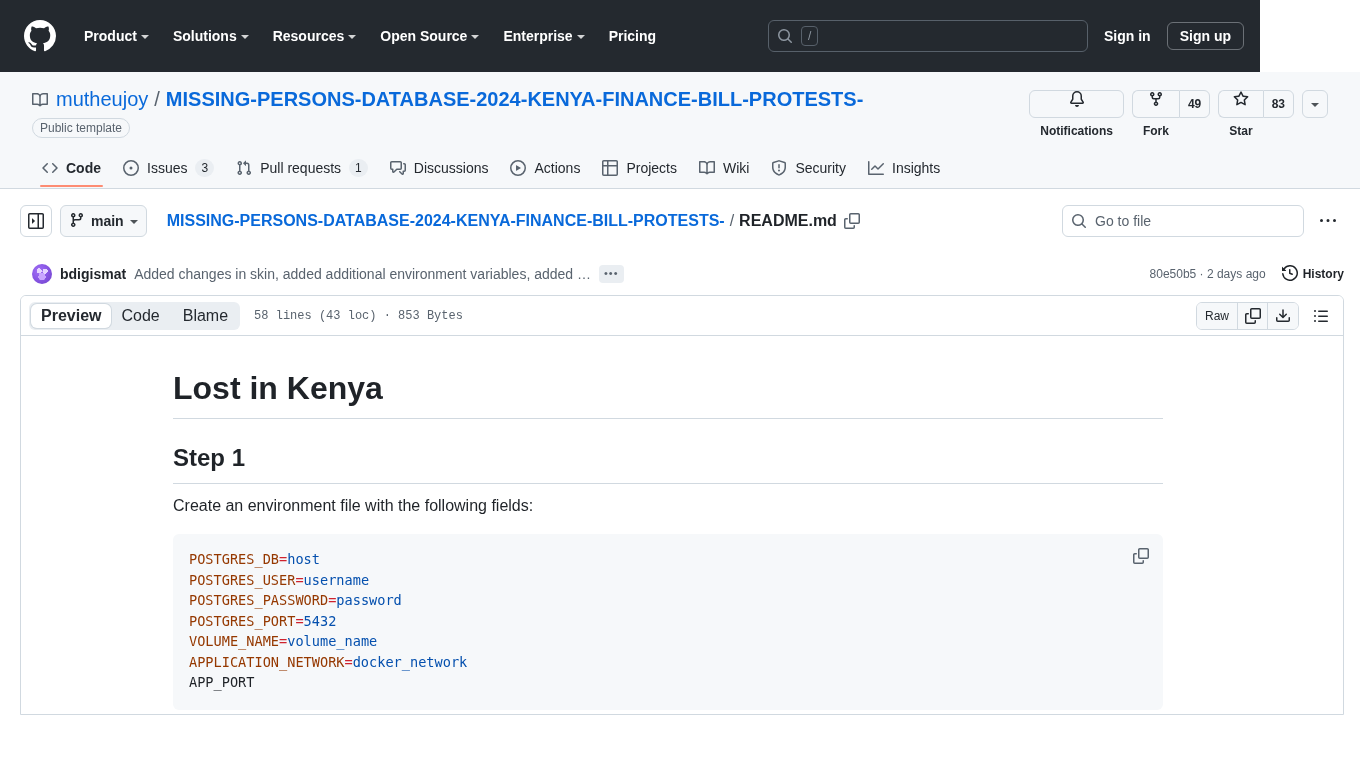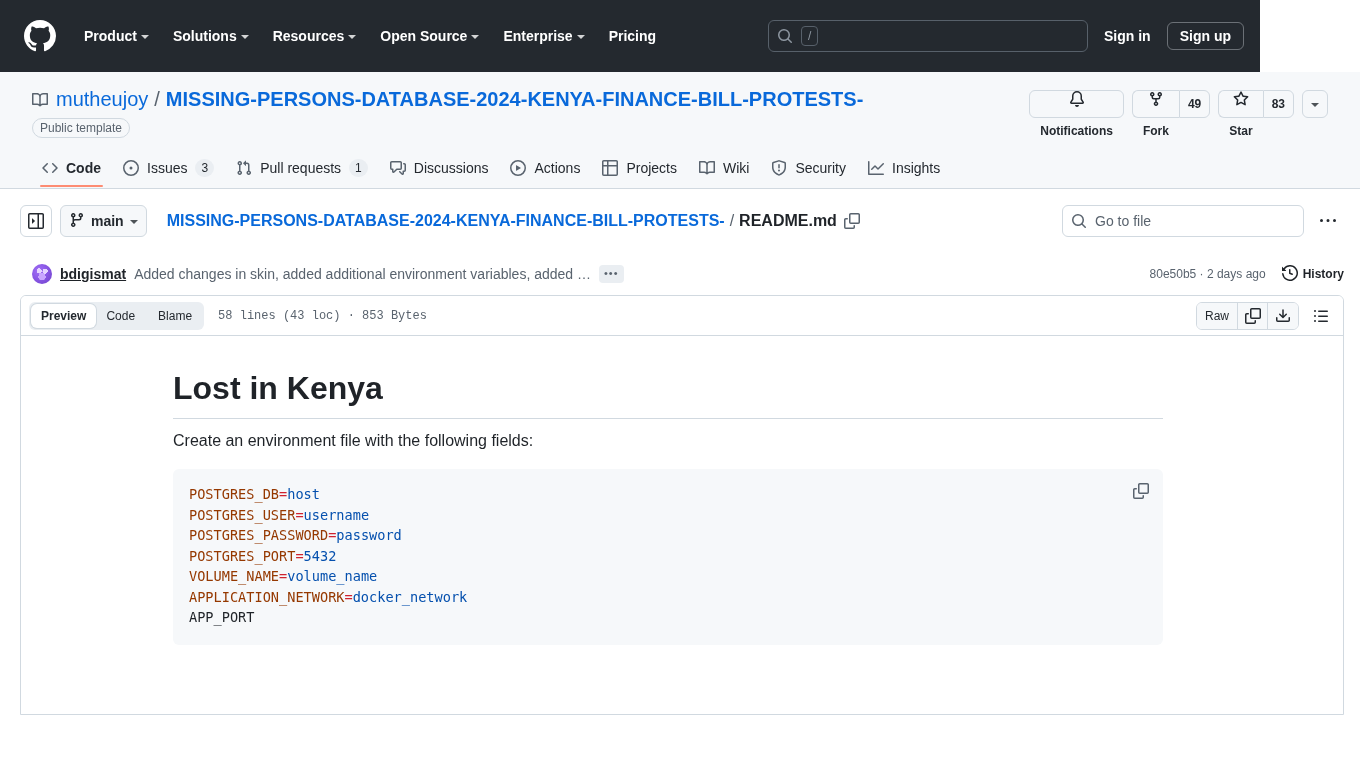--- a/index.html
+++ b/index.html
@@ -154,21 +154,21 @@
     background: radial-gradient(circle at 35% 35%, #a371f7 0%, #8957e5 45%, #6e40c9 100%);
     flex: none; position: relative; overflow: hidden;
   }
   .avatar::after {
     content: ""; position: absolute; inset: 3px;
     background:
       radial-gradient(circle at 30% 28%, #e5d5ff 0 18%, transparent 19%),
       radial-gradient(circle at 72% 30%, #e5d5ff 0 18%, transparent 19%),
       radial-gradient(circle at 50% 70%, #c9a6ff 0 30%, transparent 31%);
   }
-  .commit-author { font-size: 14px; font-weight: 600; color: #1f2328; cursor: pointer; text-decoration: underline; }
+  .commit-author { font-size: 14px; font-weight: 600; color: #1f2328; cursor: pointer; }
   .commit-msg {
     font-size: 14px; color: #59636e; cursor: pointer;
     max-width: 470px; overflow: hidden; text-overflow: ellipsis; white-space: nowrap;
   }
   .ellipsis-btn {
     background: #eaeef2; border-radius: 4px; color: #59636e;
     font-size: 11px; line-height: 10px; padding: 3px 5px 5px 5px; cursor: pointer;
     letter-spacing: 1px;
   }
   .commit-right { margin-left: auto; display: flex; align-items: center; gap: 16px; }
@@ -188,21 +188,21 @@
   .file-toolbar {
     display: flex; align-items: center; gap: 0;
     height: 40px; padding: 0 8px; border-bottom: 1px solid #d1d9e0;
     background: #ffffff;
   }
   .seg {
     display: inline-flex; align-items: center; background: #eaeef2;
     border-radius: 6px; padding: 2px; gap: 0;
   }
   .seg-item {
-    font-size: 12px; font-weight: 500; color: #24292f;
+    font-size: 16px; font-weight: 500; color: #24292f;
     padding: 4px 10px; border-radius: 6px; cursor: pointer; line-height: 16px;
   }
   .seg-item.active {
     background: #ffffff; font-weight: 600;
     box-shadow: 0 0 0 1px #d1d9e0, 0 1px 1px rgba(0,0,0,.06);
   }
   .seg-div { width: 1px; background: #d1d9e0; margin: 5px 1px; }
   .file-meta { font-size: 12px; color: #59636e; margin-left: 14px; }
   .file-toolbar-right { margin-left: auto; display: flex; align-items: center; gap: 8px; }
   .raw-group { display: flex; align-items: stretch; border: 1px solid #d1d9e0; border-radius: 6px; overflow: hidden; }
@@ -539,20 +539,21 @@
       <div class="outline-btn">
         <svg width="16" height="16" viewBox="0 0 16 16" fill="currentColor">
             <path d="M5.75 2.5h8.5a.75.75 0 0 1 0 1.5h-8.5a.75.75 0 0 1 0-1.5Zm0 5h8.5a.75.75 0 0 1 0 1.5h-8.5a.75.75 0 0 1 0-1.5Zm0 5h8.5a.75.75 0 0 1 0 1.5h-8.5a.75.75 0 0 1 0-1.5ZM2 14a1 1 0 1 1 0-2 1 1 0 0 1 0 2Zm0-5a1 1 0 1 1 0-2 1 1 0 0 1 0 2Zm0-5a1 1 0 1 1 0-2 1 1 0 0 1 0 2Z"></path>
           </svg>
       </div>
     </div>
   </div>
 
   <div class="md">
     <h1>Lost in Kenya</h1>
+    <h2>Step 1</h2>
     <p>Create an environment file with the following fields:</p>
 
     <div class="codeblock">
       <pre><code id="code-lines"><span class="k-key">POSTGRES_DB</span><span class="k-eq">=</span><span class="k-val">host</span>
 <span class="k-key">POSTGRES_USER</span><span class="k-eq">=</span><span class="k-val">username</span>
 <span class="k-key">POSTGRES_PASSWORD</span><span class="k-eq">=</span><span class="k-val">password</span>
 <span class="k-key">POSTGRES_PORT</span><span class="k-eq">=</span><span class="k-val">5432</span>
 <span class="k-key">VOLUME_NAME</span><span class="k-eq">=</span><span class="k-val">volume_name</span>
 <span class="k-key">APPLICATION_NETWORK</span><span class="k-eq">=</span><span class="k-val">docker_network</span>
 <span class="">APP_PORT</span></code></pre>

